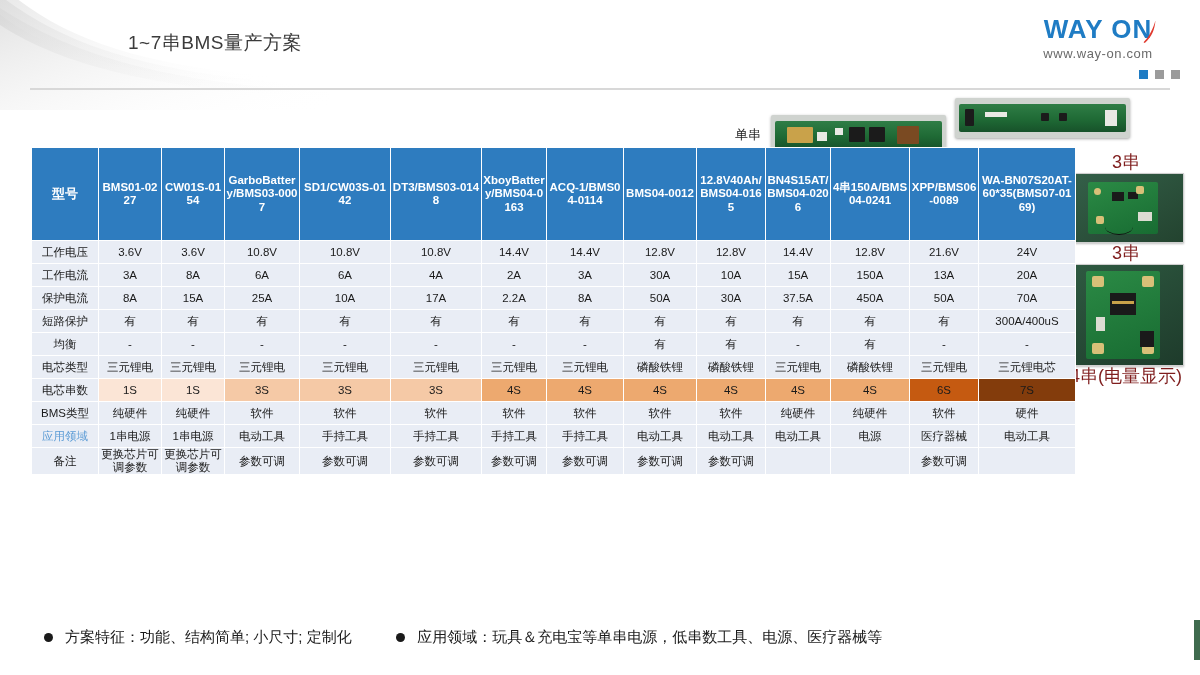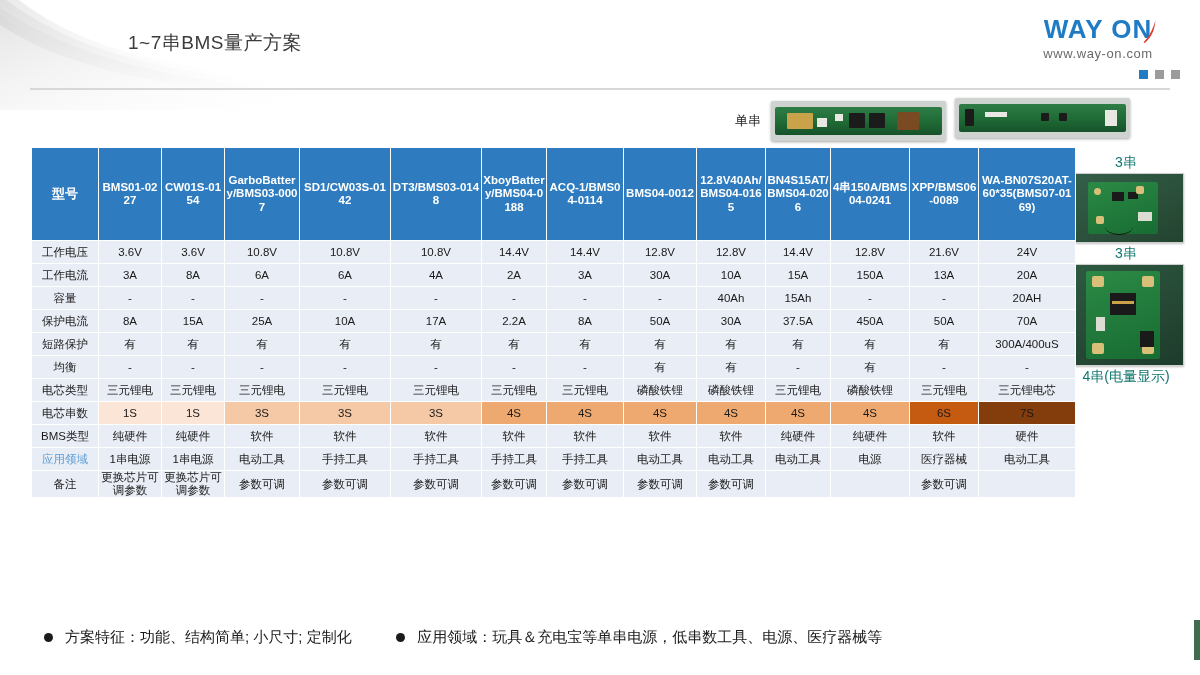--- a/index.html
+++ b/index.html
@@ -31,21 +31,21 @@
   .logo-word .swipe{
     position:absolute;left:94px;top:4px;width:22px;height:20px;
     transform:rotate(-18deg);
   }
   .logo-url{font-size:13px;color:#6a6a6a;margin-top:4px;letter-spacing:.6px;}
   .logo-squares{margin-top:4px;text-align:right;padding-right:6px;}
   .logo-squares i{display:inline-block;width:9px;height:9px;margin-left:7px;background:#9b9b9b;}
   .logo-squares i.blue{background:#1f7cc4;}
 
   
-  .strip{position:absolute;left:735px;top:98px;height:46px;display:flex;align-items:center;text-align:right;}
+  .strip{position:absolute;left:735px;top:112px;height:46px;display:flex;align-items:center;text-align:right;}
   .strip-label{font-size:13px;color:#222;margin-right:10px;}
   .pcb-strip{
     width:175px;height:40px;border-radius:2px;position:relative;overflow:hidden;
     background:#cfd3cf;box-shadow:0 1px 3px rgba(0,0,0,.35);
   }
   .pcb-strip .board{
     position:absolute;left:4px;top:6px;right:4px;height:28px;border-radius:2px;
     background:linear-gradient(180deg,#2f7d46 0%,#1f6a35 55%,#17522a 100%);
   }
   .pcb-strip .pad{position:absolute;background:#c9a24a;border-radius:1px;}
@@ -71,21 +71,21 @@
     position:absolute;left:50%;top:50%;transform:translate(-50%,-50%);
     background:linear-gradient(160deg,#2a2f28,#14170f);border-radius:2px;
   }
   .pcb-sq .sm{position:absolute;background:#d8c078;border-radius:50%;}
   .pcb-sq .blk{position:absolute;background:#1a1a1a;}
   .pcb-sq .wl{position:absolute;background:#dcdcd2;}
   .pcb-dark .wl{position:absolute;background:#dcdcd2;}
   .pcb-dark .ln{position:absolute;background:#7d7f74;}
   .wire{position:absolute;border-bottom:1.5px solid #101010;border-radius:50%;}
   .photo-cap{
-    text-align:center;font-size:14px;color:#0f766e;
+    text-align:center;font-size:18px;color:#7f1d1d;
     line-height:18px;padding-top:1px;white-space:nowrap;
   }
 
   
   table.spec{
     position:absolute;left:31px;top:147px;
     border-collapse:collapse;table-layout:fixed;
     width:1028px;
   }
   table.spec th,table.spec td{
@@ -224,21 +224,21 @@
 
 <table class="spec">
   <thead>
     <tr>
       <th class="rowhead" style="width:64px;">型号</th>
       <th style="width:60px;">BMS01-0227</th>
       <th style="width:60px;">CW01S-0154</th>
       <th style="width:72px;">GarboBattery/BMS03-0007</th>
       <th style="width:88px;">SD1/CW03S-0142</th>
       <th style="width:88px;">DT3/BMS03-0148</th>
-      <th style="width:62px;">XboyBattery/BMS04-0188</th>
+      <th style="width:62px;">XboyBattery/BMS04-0163</th>
       <th style="width:74px;">ACQ-1/BMS04-0114</th>
       <th style="width:70px;">BMS04-0012</th>
       <th style="width:66px;">12.8V40Ah/BMS04-0165</th>
       <th style="width:62px;">BN4S15AT/BMS04-0206</th>
       <th style="width:76px;">4串150A/BMS04-0241</th>
       <th style="width:66px;">XPP/BMS06-0089</th>
       <th style="width:94px;">WA-BN07S20AT-60*35(BMS07-0169)</th>
     </tr>
   </thead>
   <tbody>
@@ -268,36 +268,20 @@
         <td>2A</td>
         <td>3A</td>
         <td>30A</td>
         <td>10A</td>
         <td>15A</td>
         <td>150A</td>
         <td>13A</td>
         <td>20A</td>
       </tr>
       <tr>
-        <td class="rowlabel">容量</td>
-        <td>-</td>
-        <td>-</td>
-        <td>-</td>
-        <td>-</td>
-        <td>-</td>
-        <td>-</td>
-        <td>-</td>
-        <td>-</td>
-        <td>40Ah</td>
-        <td>15Ah</td>
-        <td>-</td>
-        <td>-</td>
-        <td>20AH</td>
-      </tr>
-      <tr>
         <td class="rowlabel">保护电流</td>
         <td>8A</td>
         <td>15A</td>
         <td>25A</td>
         <td>10A</td>
         <td>17A</td>
         <td>2.2A</td>
         <td>8A</td>
         <td>50A</td>
         <td>30A</td>

